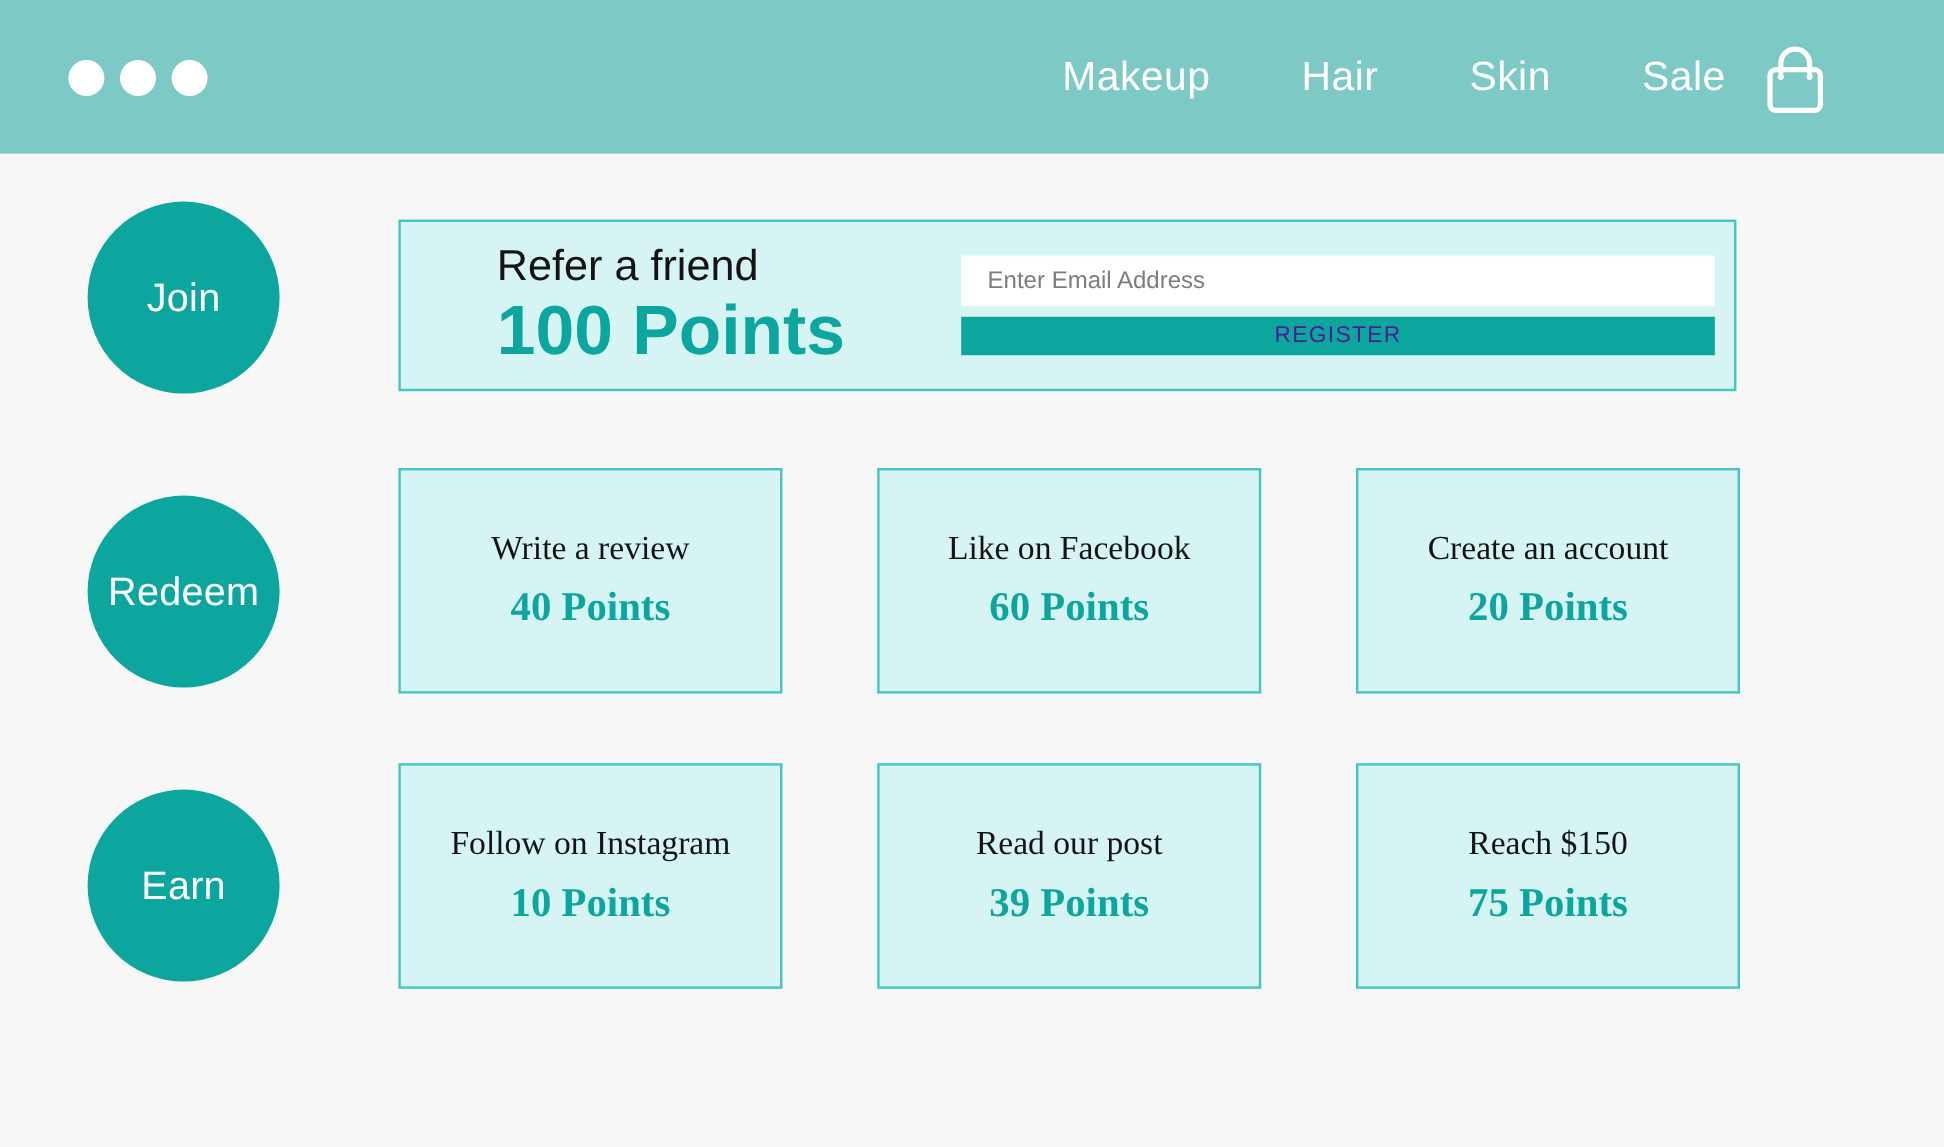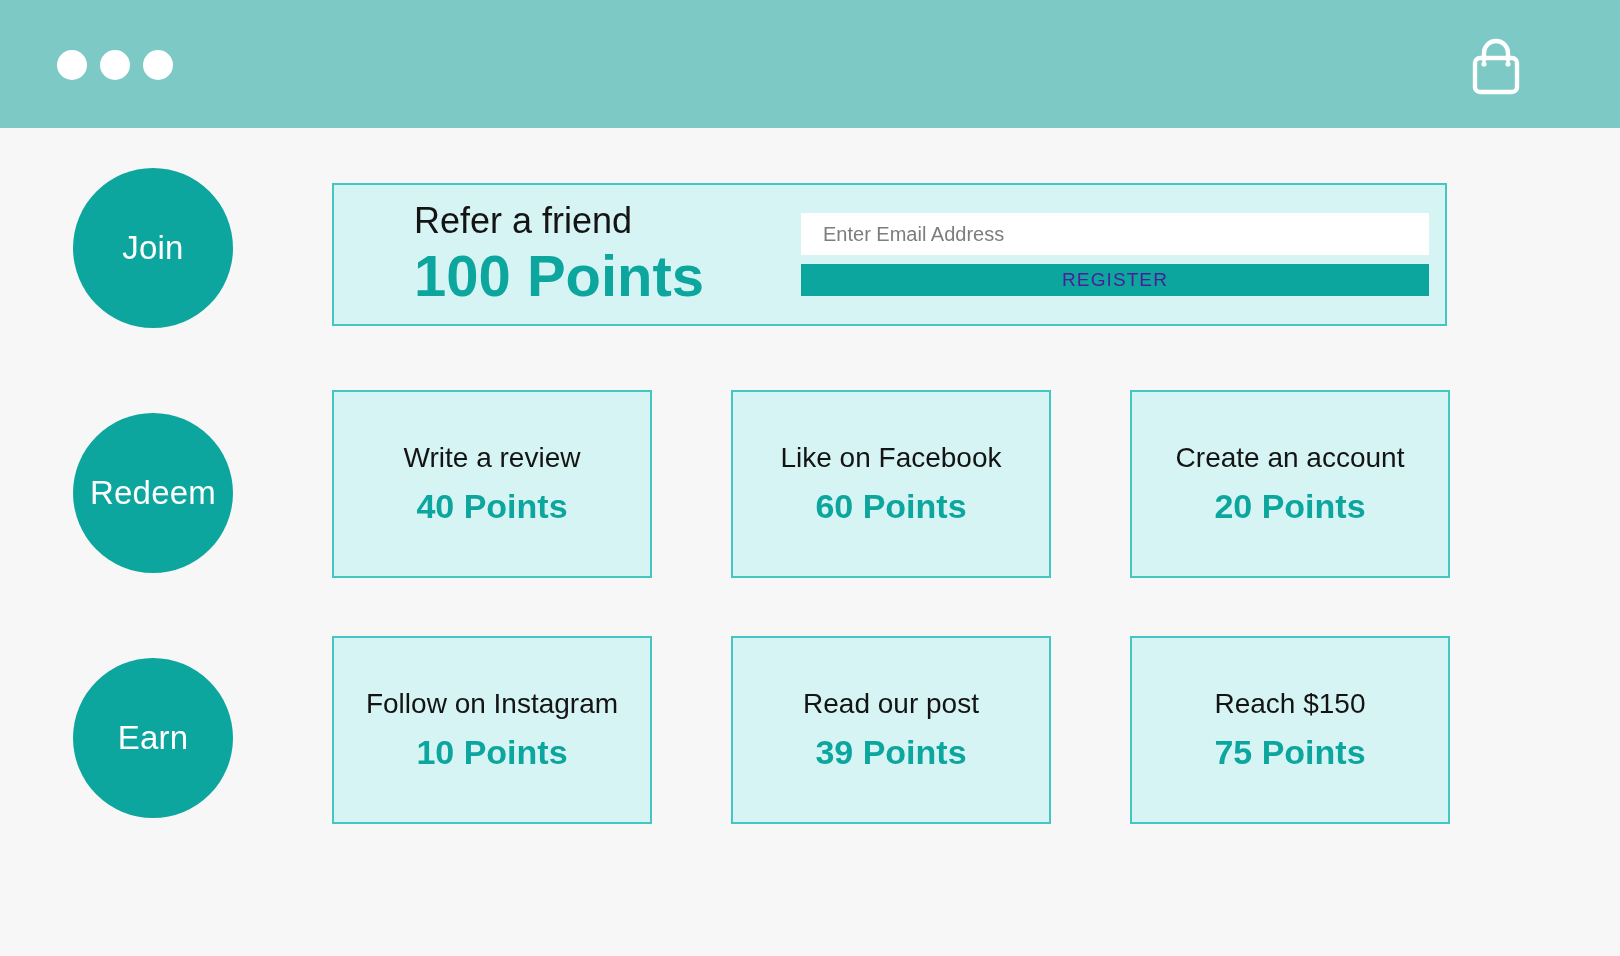--- a/index.html
+++ b/index.html
@@ -169,20 +169,21 @@
   .reward-card {
     height: 188px;
     background: #d6f4f4;
     border: 2px solid #46c6c1;
     box-sizing: border-box;
     display: flex;
     flex-direction: column;
     align-items: center;
     justify-content: center;
     cursor: pointer;
+    font-family: Liberation Serif, serif;
   }
   .reward-label {
     font-size: 28px;
     color: #141414;
     font-weight: 400;
     line-height: 1.1;
     margin-bottom: 14px;
     white-space: nowrap;
   }
   .reward-points {
@@ -197,20 +198,26 @@
 <body>
 
 <div class="header">
 
   <div class="logo-dots">
     <span class="dot"></span>
     <span class="dot"></span>
     <span class="dot"></span>
   </div>
 
+  <nav class="nav">
+    <span class="nav-item">Makeup</span>
+    <span class="nav-item">Hair</span>
+    <span class="nav-item">Skin</span>
+    <span class="nav-item">Sale</span>
+  </nav>
 
   <span class="cart-icon">
     <svg width="58" height="60" viewBox="0 0 58 60" fill="none" xmlns="http://www.w3.org/2000/svg">
       <path d="M17 24 V17 a12 12 0 0 1 24 0 V24" stroke="#ffffff" stroke-width="4.4" fill="none" stroke-linecap="round"></path>
       <rect x="8" y="22" width="42" height="34" rx="5" ry="5" stroke="#ffffff" stroke-width="4.4" fill="none"></rect>
       <circle cx="17" cy="28" r="2.6" fill="#ffffff"></circle>
       <circle cx="41" cy="28" r="2.6" fill="#ffffff"></circle>
     </svg>
   </span>
 </div>

